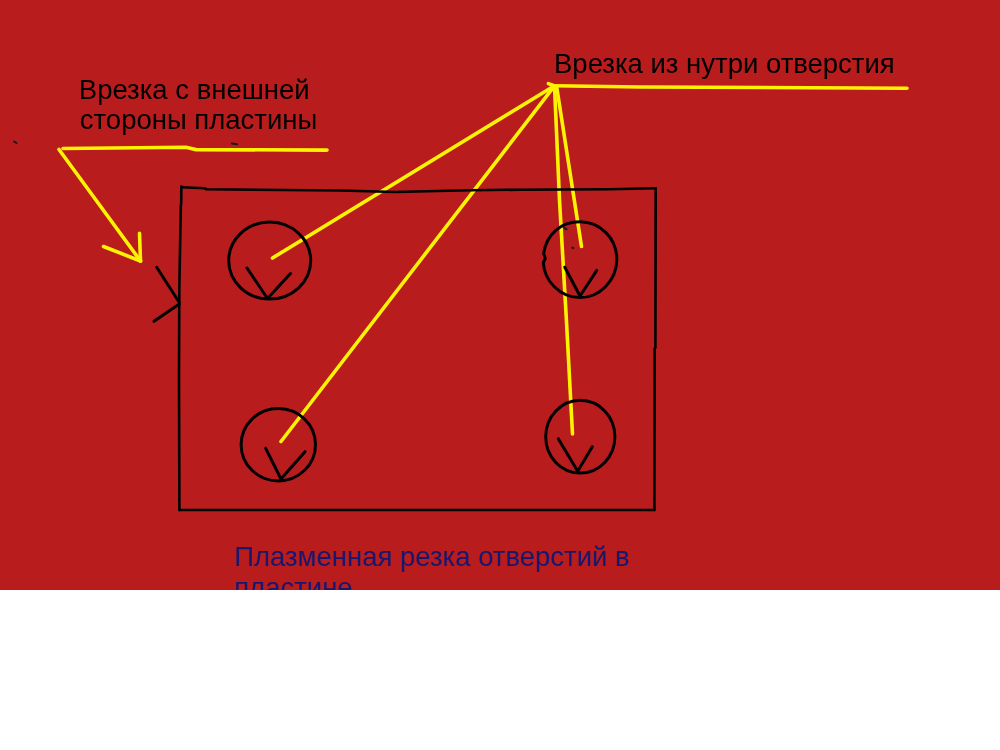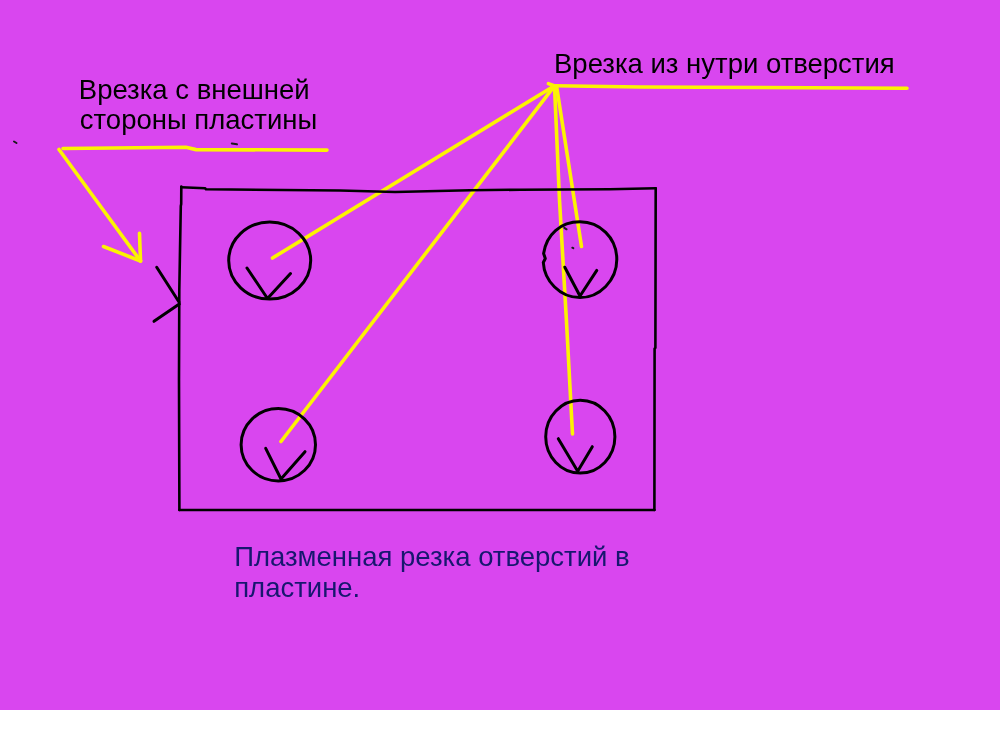--- a/index.html
+++ b/index.html
@@ -1,16 +1,16 @@
 <!DOCTYPE html>
 <html><head>
 <meta charset="utf-8">
 <style>
   html,body{margin:0;padding:0;background:#ffffff;}
-  #page{position:relative;width:1000px;height:710px;background:#d946ef;overflow:hidden;}
+  #page{position:relative;width:1000px;height:590px;background:#b91c1c;overflow:hidden;}
   svg{position:absolute;top:0;left:0;}
   text{font-family:"Liberation Sans",sans-serif;}
 </style>
 </head>
 <body>
 <div id="page">
 <svg width="1000" height="750" viewBox="0 0 1000 750">
 
   <g stroke="#fcf303" stroke-width="3.6" fill="none" stroke-linecap="round">
 

